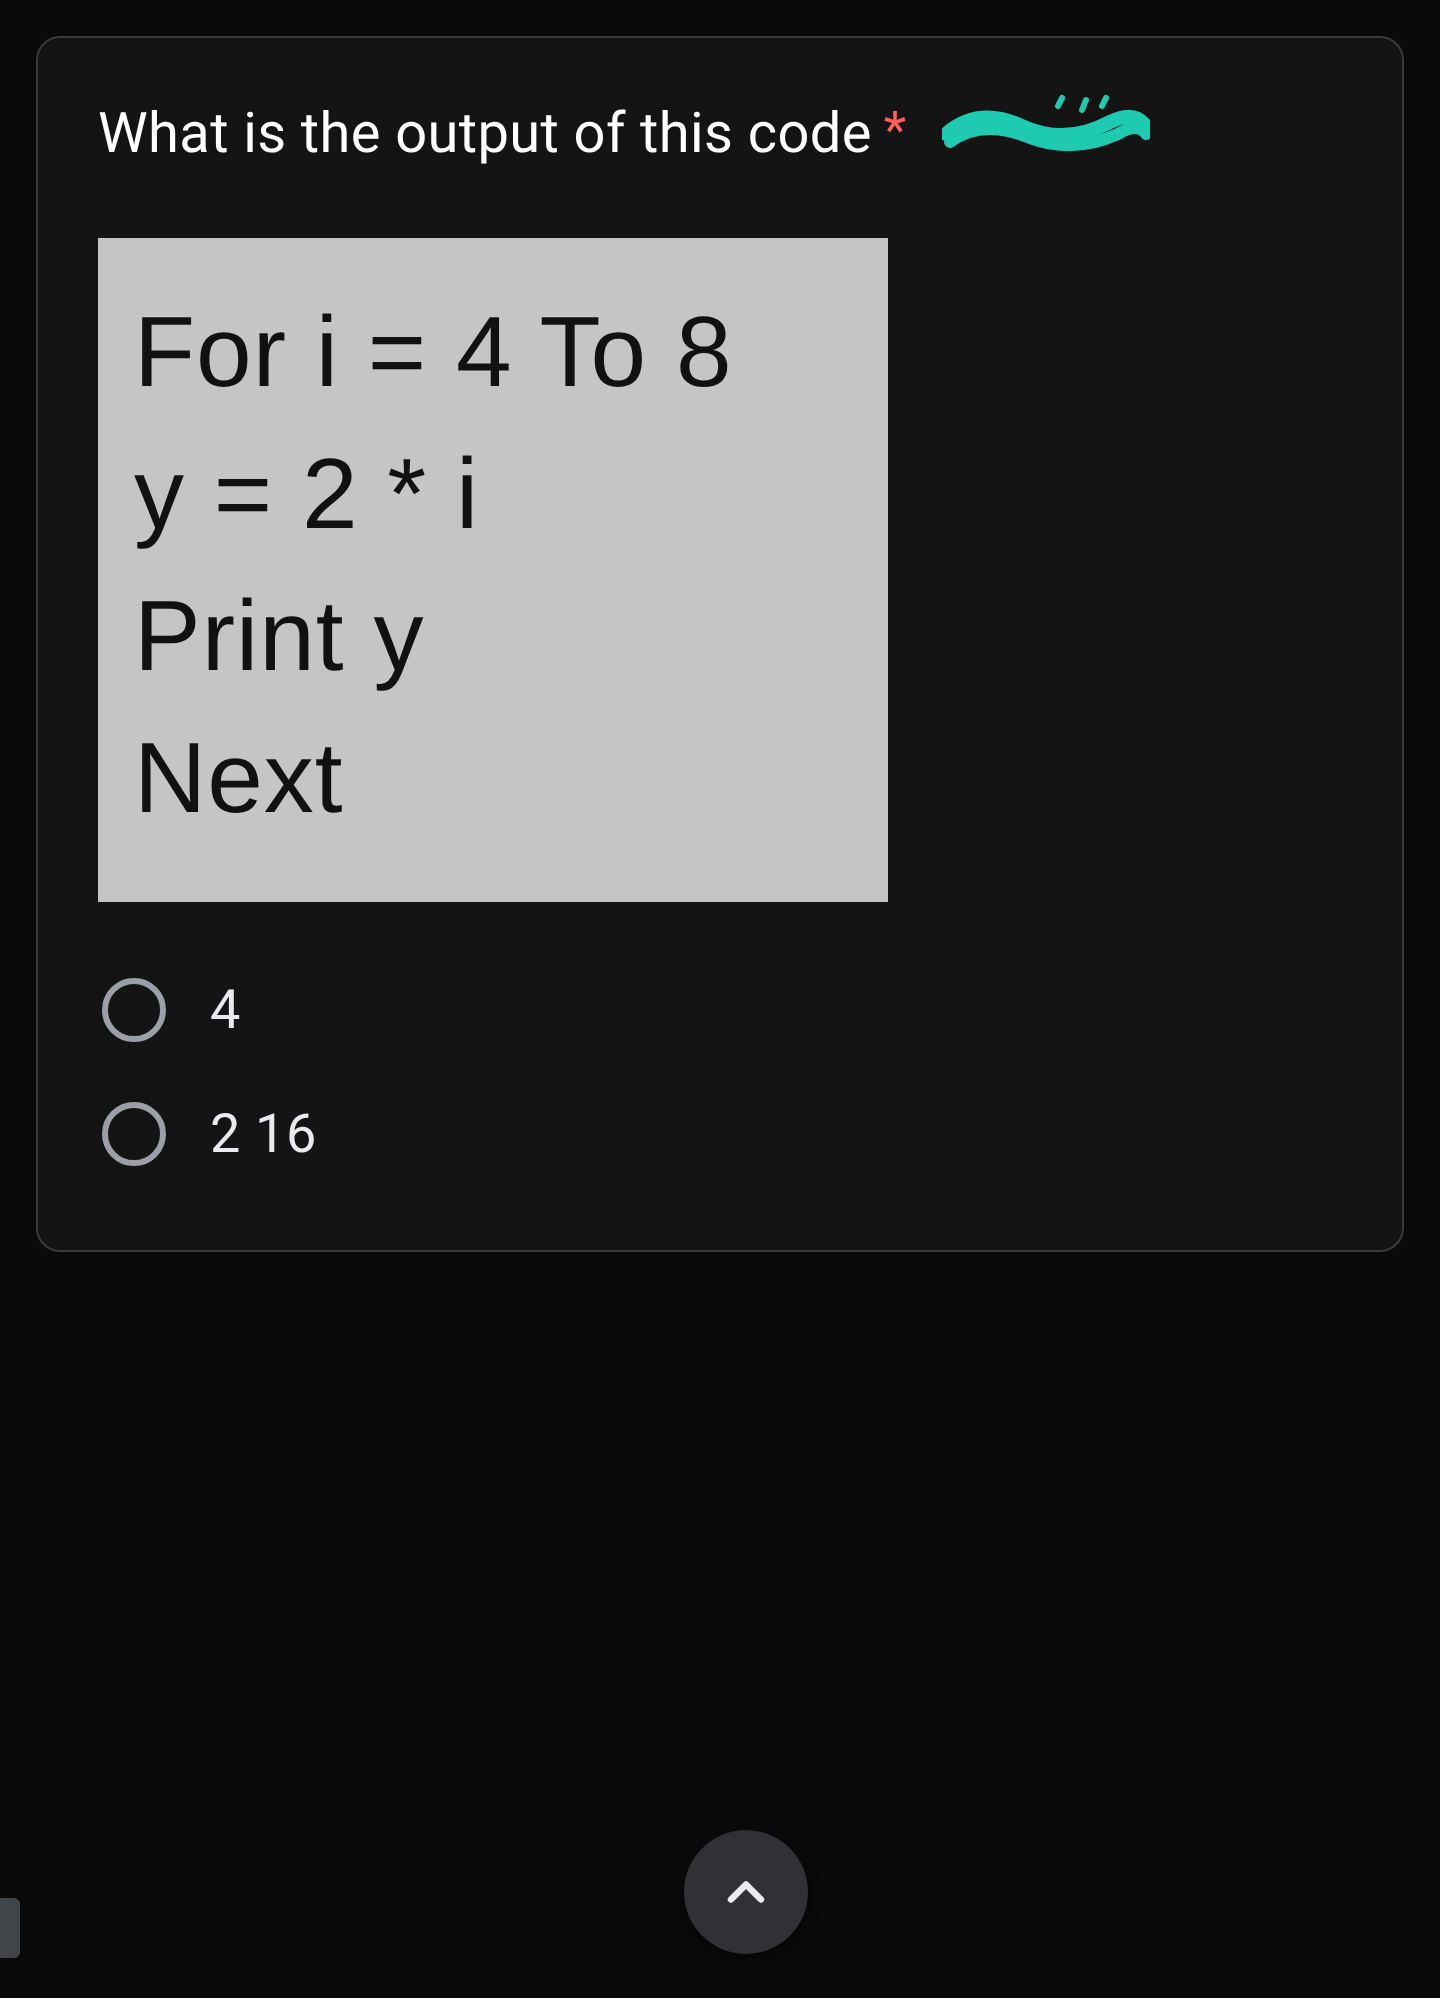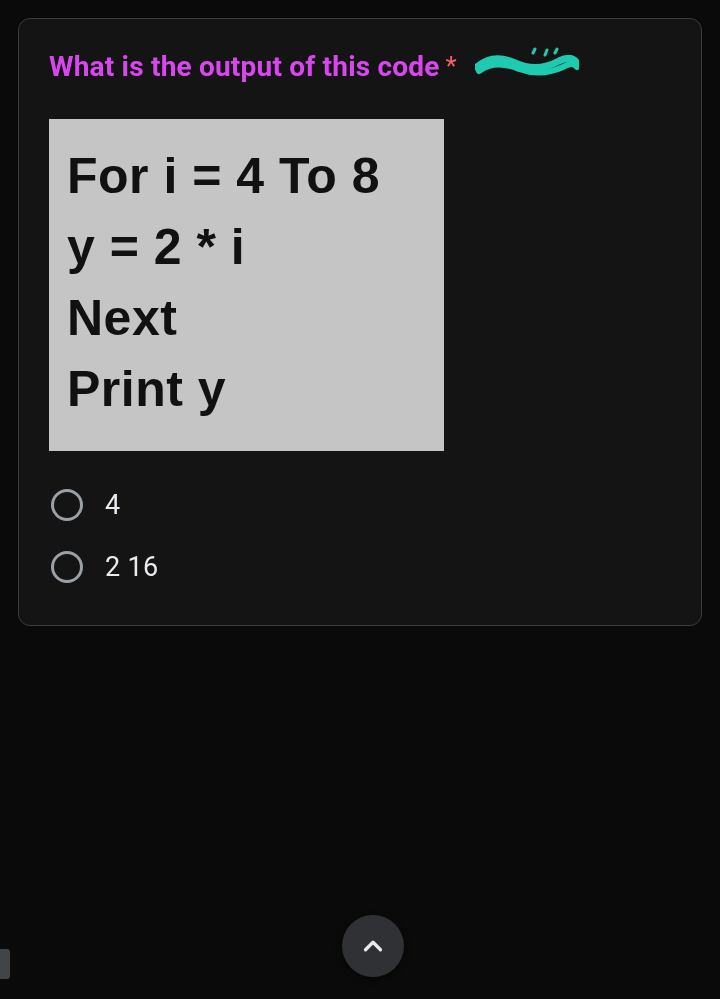--- a/index.html
+++ b/index.html
@@ -20,22 +20,22 @@
     background: #141414;
     position: relative;
   }
   .question-row {
     display: flex;
     align-items: center;
     margin-bottom: 34px;
   }
   .question-text {
     font-size: 28px;
-    font-weight: 700;
-    color: #d946ef;
+    font-weight: 400;
+    color: #ffffff;
     letter-spacing: 0.2px;
   }
   .required {
     color: #ff5f5f;
     font-size: 26px;
     margin-left: 6px;
   }
   .scribble {
     margin-left: 18px;
     display: inline-block;
@@ -44,21 +44,21 @@
     background: #c5c5c5;
     width: 395px;
     padding: 22px 18px 26px 18px;
     color: #111;
     font-family: Arial, Helvetica, sans-serif;
     font-size: 50px;
     line-height: 1.42;
     margin-bottom: 26px;
     letter-spacing: 0.5px;
   }
-  .code-block .line { white-space: pre; font-weight: bold; }
+  .code-block .line { white-space: pre; }
   .options {
     display: flex;
     flex-direction: column;
     gap: 6px;
   }
   .option {
     display: flex;
     align-items: center;
     gap: 22px;
     padding: 12px 2px;
@@ -112,22 +112,22 @@
         <path d="M2 20 Q 18 6, 40 16 Q 62 26, 84 14 Q 96 8, 102 16" stroke="#1fcbb0" stroke-width="7" fill="none" stroke-linecap="round"></path>
         <path d="M4 24 Q 20 12, 44 22 Q 66 30, 88 20 Q 98 14, 102 20" stroke="#1fcbb0" stroke-width="6" fill="none" stroke-linecap="round"></path>
         <path d="M58 6 L 60 2 M 70 8 L 72 3 M 80 6 L 82 2" stroke="#1fcbb0" stroke-width="3" stroke-linecap="round"></path>
       </svg>
     </span>
   </div>
 
   <div class="code-block">
     <div class="line">For i = 4 To 8</div>
     <div class="line">y = 2 * i</div>
+    <div class="line">Print y</div>
     <div class="line">Next</div>
-    <div class="line">Print y</div>
   </div>
 
   <div class="options">
     <div class="option">
       <div class="radio"></div>
       <span class="option-label">4</span>
     </div>
     <div class="option">
       <div class="radio"></div>
       <span class="option-label">2 16</span>

